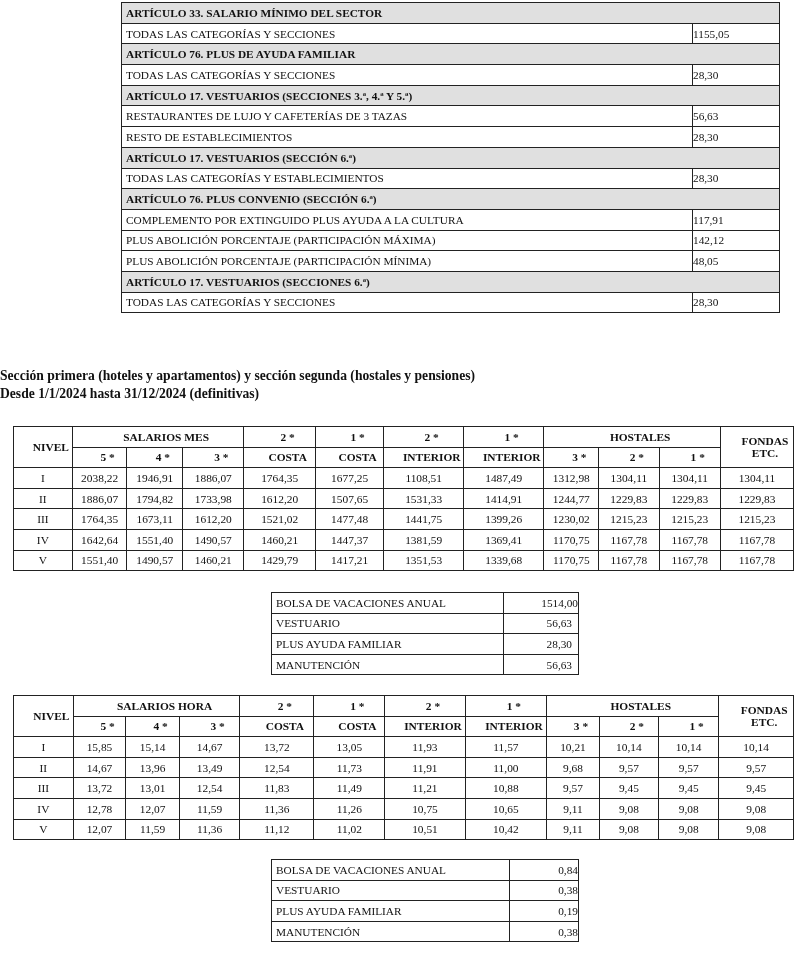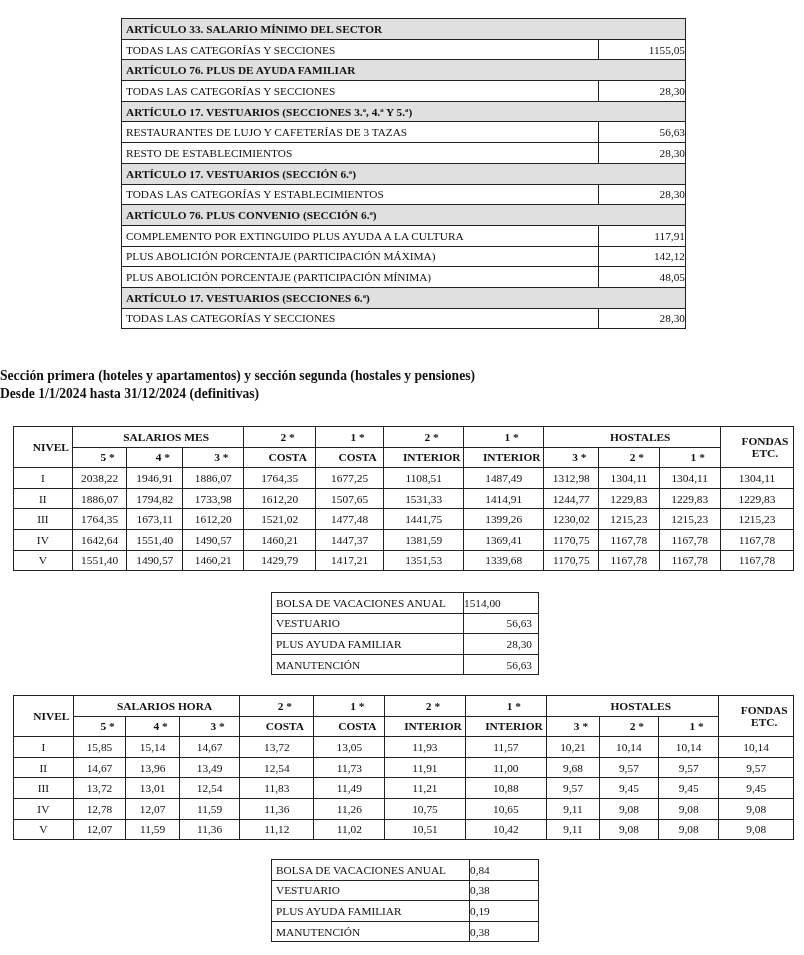--- a/index.html
+++ b/index.html
@@ -4,46 +4,46 @@
 <style>
   html, body { margin: 0; padding: 0; background: #ffffff; }
   body {
     width: 804px; height: 955px; position: relative; overflow: hidden;
     font-family: "Liberation Serif", "DejaVu Serif", serif; color: #111;
   }
   table { border-collapse: collapse; position: absolute; }
   td, th { border: 1px solid #222; padding: 0; }
 
   
-  #articles { left: 121px; top: 18px; width: 565px; font-size: 11.3px; }
+  #articles { left: 121px; top: 2px; width: 659px; font-size: 11.3px; }
   #articles td { height: 19.7px; }
   #articles .hdr td { background: #e0e0e0; font-weight: bold; padding-left: 4px; }
   #articles .row td.lbl { padding-left: 4px; }
-  #articles .row td.val { width: 86px; text-align: right; }
+  #articles .row td.val { width: 86px; text-align: left; }
 
   
   .title {
     position: absolute; left: 0; width: 804px; top: 367px;
     text-align: left; font-weight: bold; font-size: 13.6px; line-height: 18px;
   }
 
   
   .grid { left: 13px; width: 781px; font-size: 11.4px; }
   .grid td, .grid th { text-align: center; height: 19.6px; }
   .grid th { font-weight: bold; padding-left: 16px; }
   .grid .nivel { width: 48px; }
   .grid td.lvl { font-weight: normal; }
   #grid-mes { top: 426px; }
   #grid-hora { top: 695px; }
 
   
-  .extras { left: 271px; width: 268px; font-size: 11.3px; }
+  .extras { left: 271px; width: 308px; font-size: 11.3px; }
   .extras td { height: 19.6px; }
   .extras td.lbl { padding-left: 4px; }
-  .extras td.val { width: 68px; text-align: left; }
+  .extras td.val { width: 68px; text-align: right; }
   #extras-mes { top: 592px; }
   #extras-hora { top: 859px; }
   #extras-mes td.val.r { text-align: right; padding-right: 6px; }
 </style>
 </head>
 <body>
 
 <table id="articles">
   <tbody>
     <tr class="hdr">

